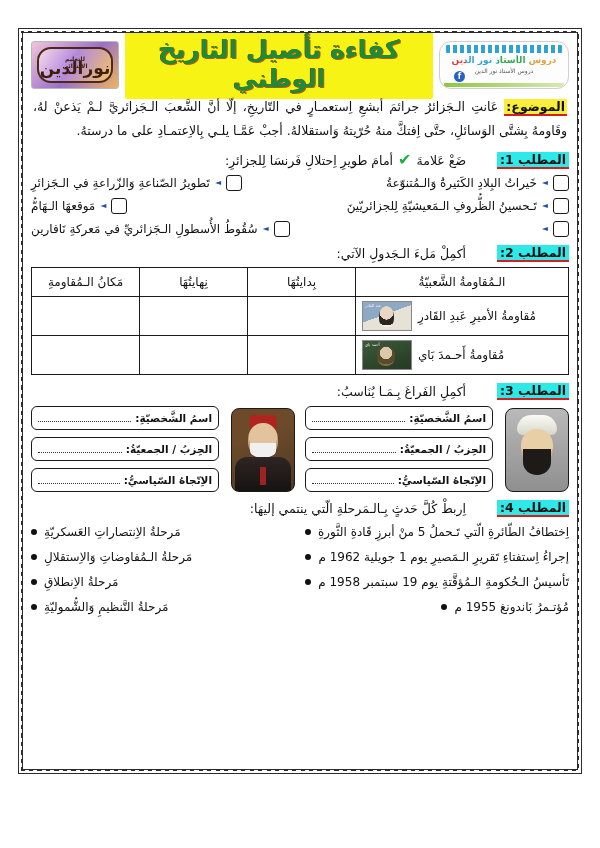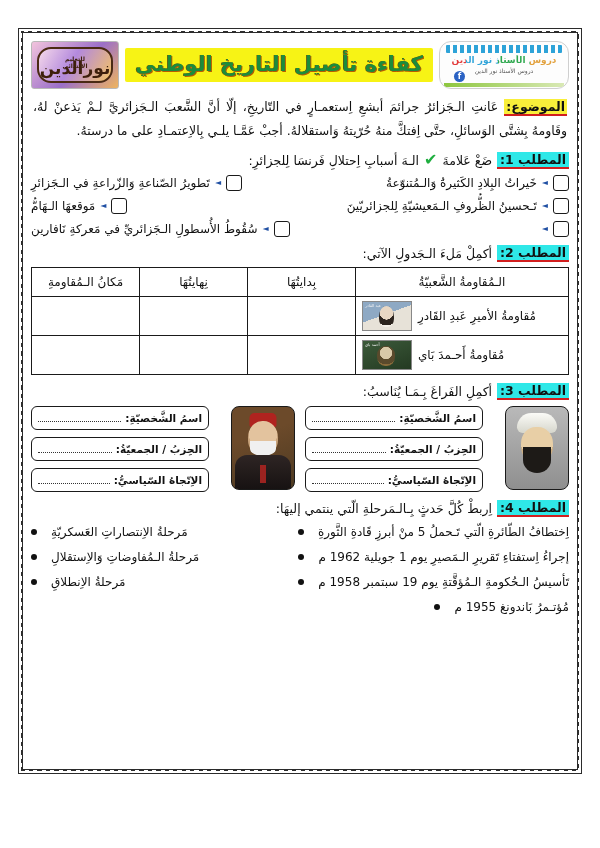--- a/index.html
+++ b/index.html
@@ -75,21 +75,21 @@
   }
 
   .title-band{
     flex:1;margin:0 6px;
     background:#f7f315;
     text-align:center;
     padding:4px 0 6px 0;
     border-radius:2px;
   }
   .title-band span{
-    font-size:21px;font-weight:bold;
+    font-size:25px;font-weight:bold;
     color:#1c8c3c;
     text-shadow:1px 1px 0 #b85c00,-0.5px -0.5px 0 #7a3b00;
     letter-spacing:0px;
   }
 
   .logo-right{
     width:86px;height:46px;border:1px solid #b9b9b9;
     background:linear-gradient(135deg,#f2c4dd,#9b6fc9 55%,#efb45e);
     position:relative;border-radius:3px;overflow:hidden;
   }
@@ -117,21 +117,21 @@
     background:#f9ef3a;font-weight:bold;padding:0 2px;
     border-bottom:2px solid #d21f1f;
   }
 
   
   .task-line{
     margin-top:8px;font-size:12.5px;display:flex;align-items:center;gap:5px;
   }
   .tag-cyan{
     background:#2fe8e8;font-weight:bold;padding:0 3px;
-    border-bottom:2px solid #d21f1f;white-space:nowrap;
+    border-bottom:2px solid #d21f1f;white-space:nowrap;margin-left:26px;
   }
   .check{
     color:#1fae3f;font-size:16px;font-weight:bold;line-height:1;
   }
 
   
   .opts{margin-top:6px;}
   .opt-row{display:flex;justify-content:space-between;margin-bottom:7px;}
   .opt{
     display:flex;align-items:center;gap:5px;font-size:12px;white-space:nowrap;
@@ -174,21 +174,21 @@
     content:"";position:absolute;left:14px;top:5px;width:18px;height:20px;
     border-radius:45%;
     background:radial-gradient(circle at 50% 35%,#d8c9a8 0 38%,#5a4a2c 39% 70%,#8a6b3a 71%);
   }
   .thumb-lbl{
     position:absolute;left:2px;top:1px;font-size:4px;color:#f2f2f2;
   }
 
   
   .cards{display:flex;justify-content:space-between;gap:10px;margin-top:6px;}
-  .card{display:flex;align-items:flex-start;gap:22px;flex:1;}
+  .card{display:flex;align-items:flex-end;gap:12px;flex:1;}
   .card-fields{flex:1;display:flex;flex-direction:column;gap:7px;}
   .field{
     border:1.3px solid #1a1a1a;border-radius:6px;height:22px;
     display:flex;align-items:center;justify-content:flex-start;
     padding:0 6px;font-size:10.5px;font-weight:bold;gap:4px;white-space:nowrap;
     overflow:hidden;
   }
   .dots{
     flex:1;border-bottom:1.4px dotted #333;height:9px;margin-bottom:2px;
   }
@@ -231,21 +231,21 @@
     background:linear-gradient(180deg,#fbfbf7,#d6d6cc);
   }
   .portrait.p-turb .beard{
     position:absolute;left:50%;transform:translateX(-50%);top:40px;
     width:28px;height:26px;border-radius:0 0 50% 50%;background:#1d1a17;
   }
 
   
   .match{display:flex;margin-top:8px;}
   .match-col{flex:1;display:flex;flex-direction:column;gap:11px;}
-  .m-item{display:flex;align-items:center;gap:14px;font-size:12px;white-space:nowrap;}
+  .m-item{display:flex;align-items:center;gap:7px;font-size:12px;white-space:nowrap;}
   .dot{width:6px;height:6px;border-radius:50%;background:#111;flex:0 0 auto;}
   .col-right .m-item{justify-content:flex-start;}
   .col-left .m-item{justify-content:flex-end;}
   .spacer{width:22px;flex:0 0 auto;}
 </style>
 </head>
 <body>
 
 <div id="sheet">
   <div id="inner">
@@ -277,21 +277,21 @@
 
     <div class="subject">
       <span class="tag-yellow">الموضوع:</span>
       <span>عَانتِ الـجَزائرُ جرائمَ أبشعِ اِستعمـارٍ في التّاريخِ، إلّا أنَّ الشَّعبَ الـجَزائريَّ لـمْ يَذعنْ لهُ، وقَاومهُ بِشتَّى الوَسائلِ، حتَّى اِفتكَّ منهُ حُرّيتهُ وَاستقلالهُ. أجبْ عَمَّـا يلـي بِالاِعتمـادِ على ما درستهُ.</span>
     </div>
 
     <div class="task-line">
       <span class="tag-cyan">المطلب 1:</span>
       <span>ضَعْ عَلامةَ</span>
       <span class="check">✔</span>
-      <span>الـهَ أسبابِ اِحتلالِ فَرنسَا لِلجزائرِ:</span>
+      <span>أمامَ طويرِ اِحتلالِ فَرنسَا لِلجزائرِ:</span>
     </div>
 
     <div class="opts">
       <div class="opt-row">
         <div class="opt opt-right">
           <span class="cbox"></span>
           <span class="bullet">◄</span>
           <span>خَيراتُ البِلادِ الكَثيرةُ وَالـمُتنوّعةُ</span>
         </div>
         <div class="opt opt-left">
@@ -456,17 +456,21 @@
           <span class="dot"></span>
         </div>
         <div class="m-item">
           <span>مَرحلةُ الـمُفاوضاتِ وَالاِستقلالِ</span>
           <span class="dot"></span>
         </div>
         <div class="m-item">
           <span>مَرحلةُ الاِنطلاقِ</span>
           <span class="dot"></span>
         </div>
+        <div class="m-item">
+          <span>مَرحلةُ التَّنظيمِ وَالشُّموليّةِ</span>
+          <span class="dot"></span>
+        </div>
       </div>
     </div>
 
   </div>
 </div>
 
 </body></html>

